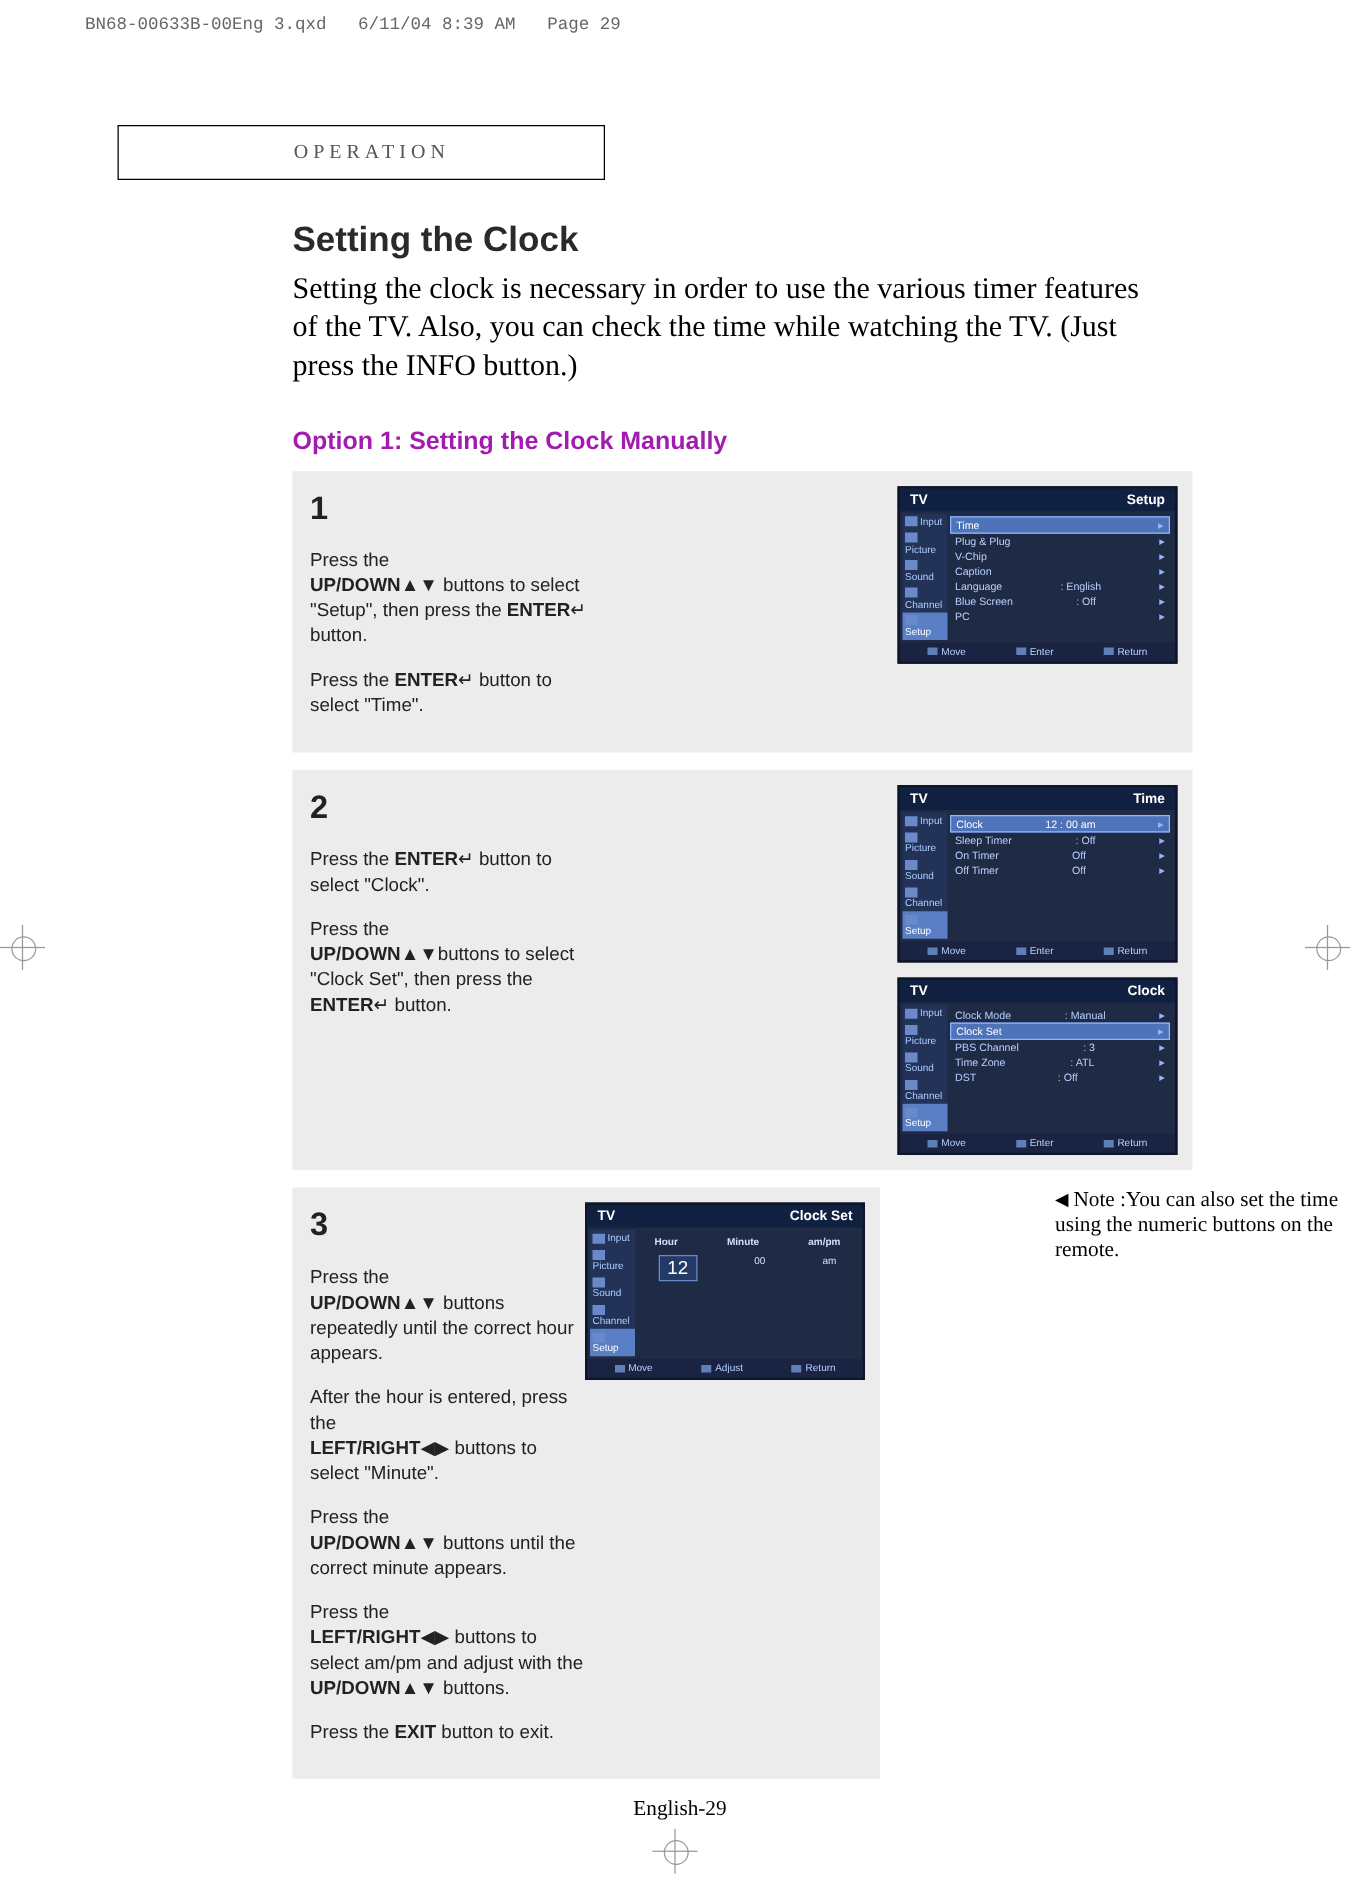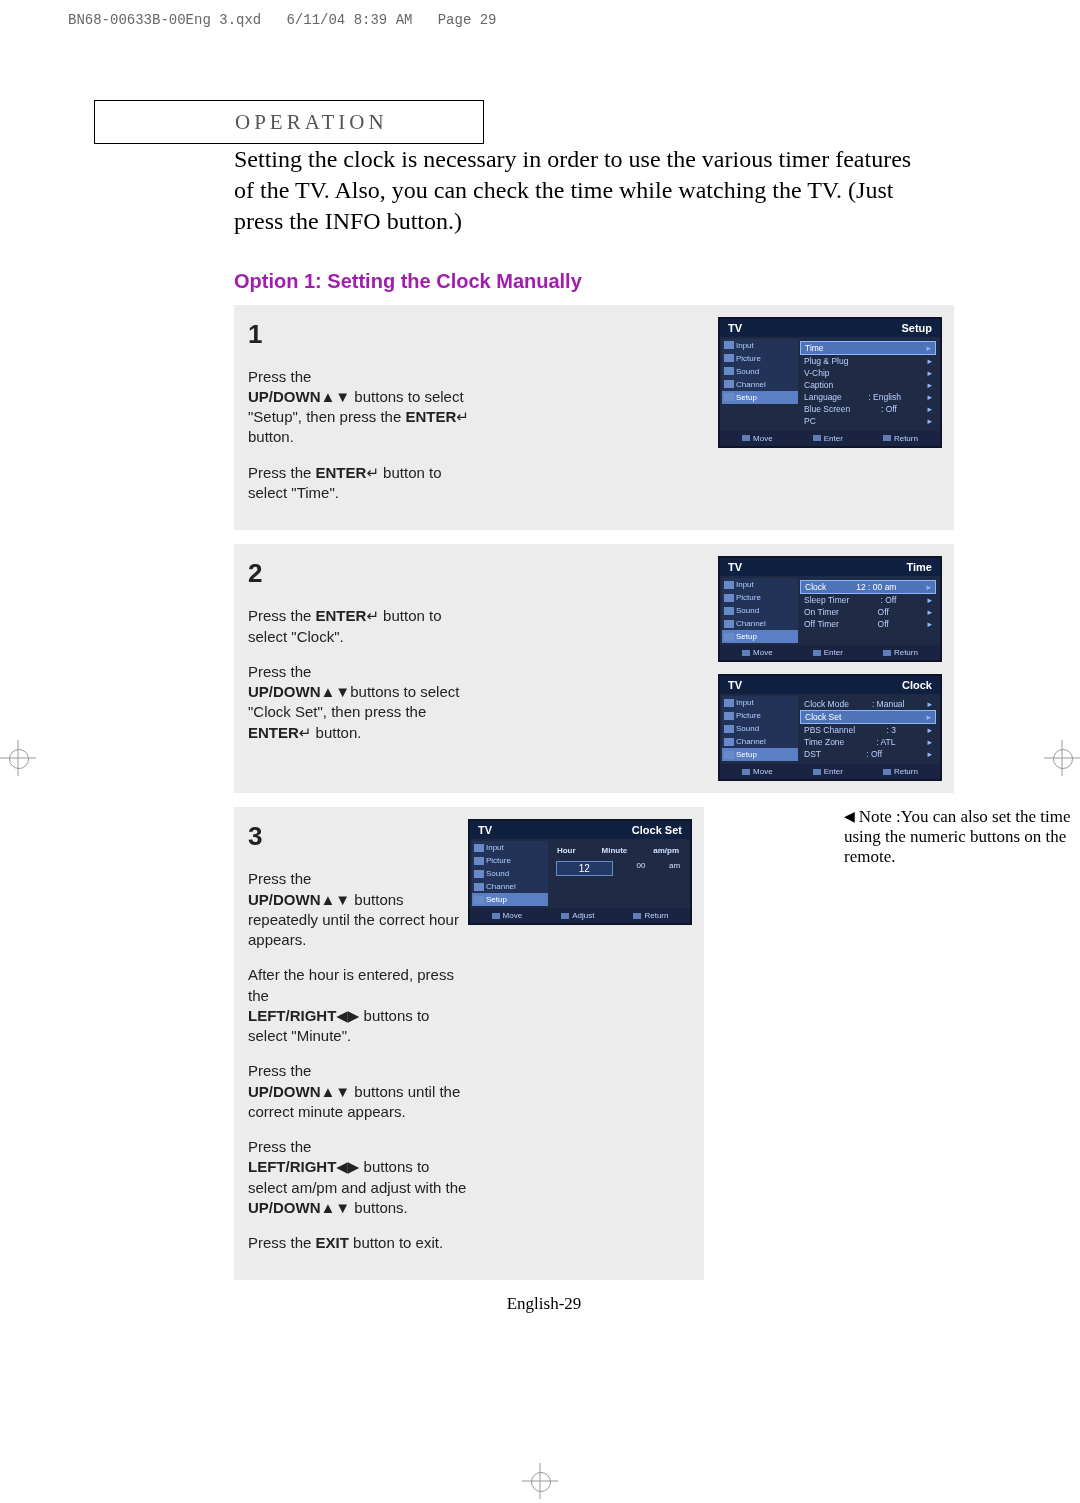--- a/index.html
+++ b/index.html
@@ -41,21 +41,21 @@
     top:100px;
     left:94px;
     width:900px;
   }
   .section-tab{
     border:1px solid #000;
     width:390px;
     height:44px;
     display:flex;align-items:center;padding-left:140px;
     font-family: Georgia, serif;
-    font-size:21px;
+    font-size:16px;
     letter-spacing:4px;
     color:#555;
     box-sizing:border-box;
     font-variant:small-caps;
   }
   h1.title{
     font-family: Arial, Helvetica, sans-serif;
     font-weight:700;
     font-size:28px;
     margin:32px 0 8px 140px;
@@ -100,32 +100,32 @@
   .tv{
     width:220px;
     background:#1f2a45;
     border:2px solid #0e1528;
     font-family: Liberation Sans, sans-serif;
     font-size:10px;
     color:#fff;
   }
   .tv-hd{display:flex;justify-content:space-between;background:#102040;padding:3px 8px;font-weight:bold;font-size:11px;}
   .tv-body{display:flex;padding:2px 2px 2px 2px;}
-  .side{width:76px;display:flex;flex-direction:column;gap:0px;font-size:8px;}
+  .side{width:36px;display:flex;flex-direction:column;gap:0px;font-size:8px;}
   .side div{padding:2px 2px;background:#233358;color:#aecdff;}
   .side div.active{background:#5a7fc5;color:#fff;}
   .side-ico{display:inline-block;width:10px;height:8px;background:#6a89c8;margin-right:2px;vertical-align:middle;}
   .menu{flex:1;padding:2px 2px;font-size:8.5px;}
   .menu-row{display:flex;justify-content:space-between;padding:1px 4px;color:#b9d0ff;border-bottom:0px solid transparent;}
   .menu-row .arrow{color:#8fb6ff;}
   .menu-row.sel{background:#4e73b8;color:#fff;border:1px solid #8fb6ff;}
   .tv-ft{display:flex;justify-content:space-around;padding:3px 2px;background:#1a2442;font-size:8px;color:#b9d0ff;}
   .tv-ft span::before{content:"";display:inline-block;width:8px;height:6px;background:#5f7fb8;margin-right:3px;vertical-align:middle;}
   .clockset .cs-row{display:flex;justify-content:space-around;color:#cfe0ff;font-size:8px;padding:3px 0;gap:12px;}
-  .cs-val{border:1px solid #6a89c8;padding:1px 22px;font-size:10px;color:#fff;background:#233a66;}
+  .cs-val{border:1px solid #6a89c8;padding:1px 6px;font-size:15px;color:#fff;background:#233a66;}
   .note-area{
     position:absolute;
     left:610px;
     top:0px;
     width:260px;
     font-family:"Times New Roman", serif;
     font-size:17px;
     color:#000;
   }
   .note-area .lptr{font-size:14px;margin-right:4px;vertical-align:1px;}
@@ -159,20 +159,21 @@
   <div class="reg-mark reg-bottom">
       <span class="circ"></span>
     </div>
 
   <div class="content">
 
     <div class="section-tab">
       <span>OPERATION</span>
     </div>
 
+    <h1 class="title">Setting the Clock</h1>
     <p class="intro">Setting the clock is  necessary in order to use the various timer features of the TV. Also, you can check the time while watching the TV. (Just press the INFO button.)</p>
 
     <h2 class="option">Option 1: Setting the Clock Manually</h2>
 
     <div class="steps">
 
       <div class="step">
         <div class="step-text">
           <div class="step-num">1</div>
           <p>

